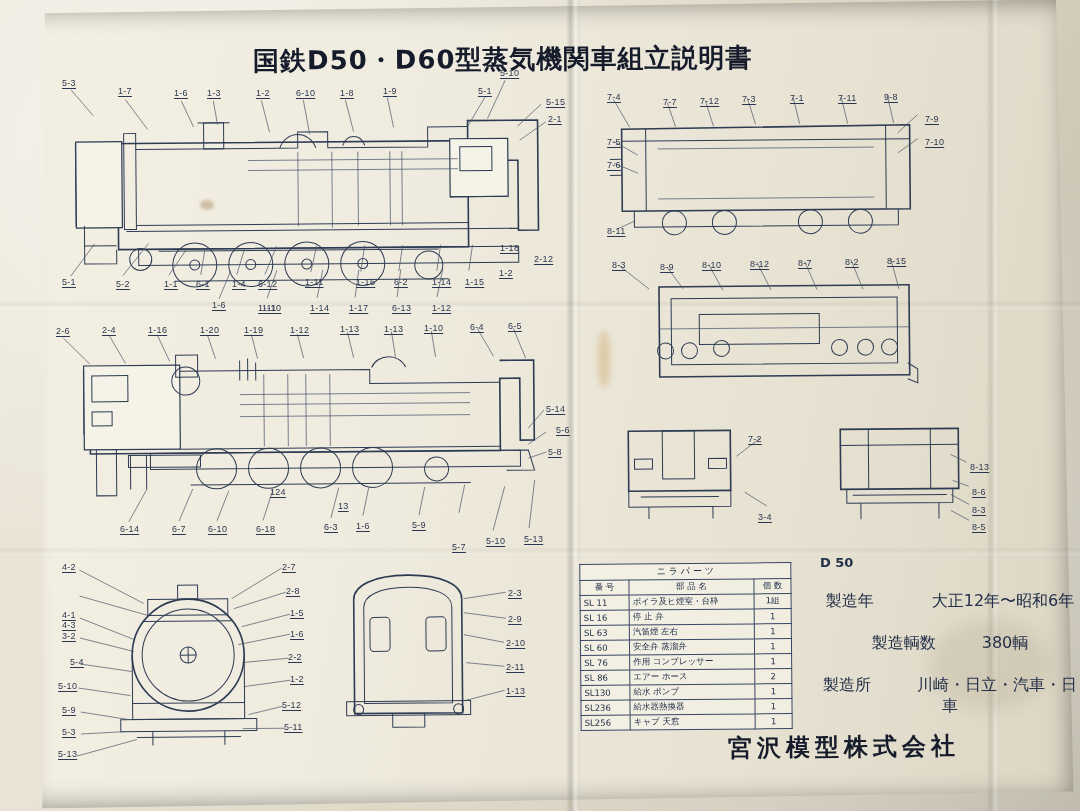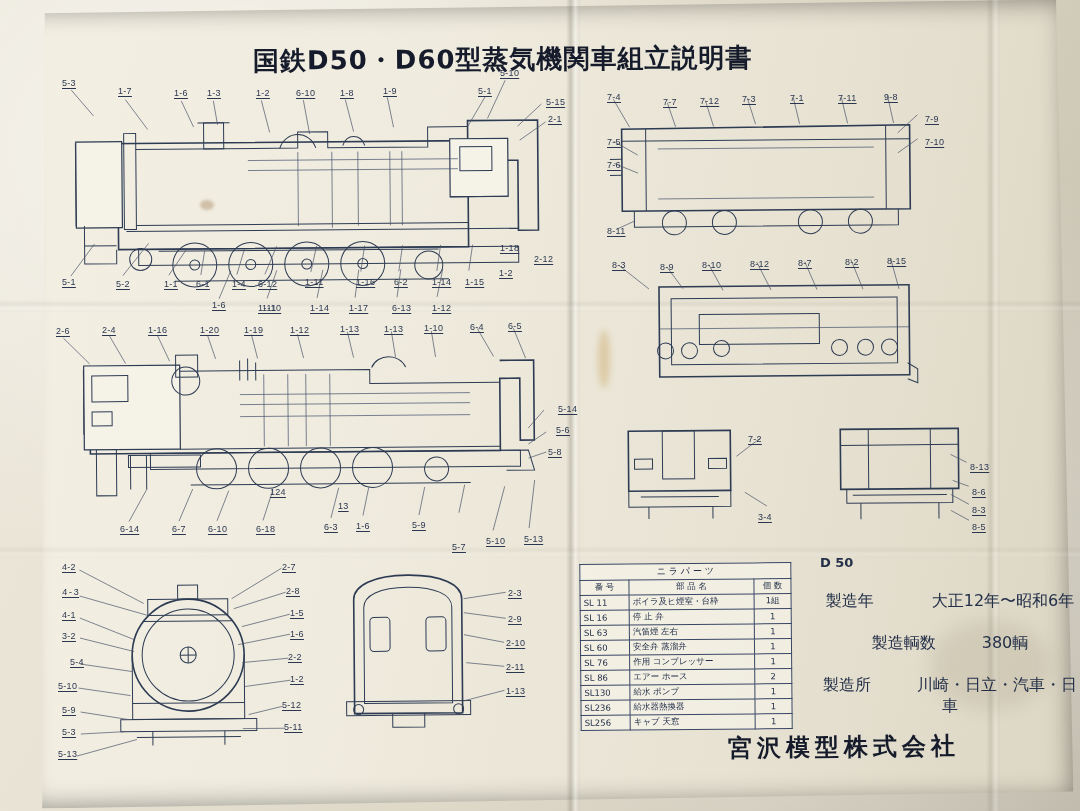--- a/index.html
+++ b/index.html
@@ -404,41 +404,41 @@
       <div class="lbl u" style="left: 102px; top: 325px;">2-4</div>
       <div class="lbl u" style="left: 148px; top: 325px;">1-16</div>
       <div class="lbl u" style="left: 200px; top: 325px;">1-20</div>
       <div class="lbl u" style="left: 244px; top: 325px;">1-19</div>
       <div class="lbl u" style="left: 290px; top: 325px;">1-12</div>
       <div class="lbl u" style="left: 340px; top: 324px;">1-13</div>
       <div class="lbl u" style="left: 384px; top: 324px;">1-13</div>
       <div class="lbl u" style="left: 424px; top: 323px;">1-10</div>
       <div class="lbl u" style="left: 470px; top: 322px;">6-4</div>
       <div class="lbl u" style="left: 508px; top: 321px;">6-5</div>
-      <div class="lbl u" style="left: 546px; top: 404px; margin-left: 12px;">5-14</div>
+      <div class="lbl u" style="left: 546px; top: 404px;">5-14</div>
       <div class="lbl u" style="left: 548px; top: 425px; padding-left: 8px;">5-6</div>
       <div class="lbl u" style="left: 548px; top: 447px;">5-8</div>
       <div class="lbl u" style="left: 120px; top: 524px;">6-14</div>
       <div class="lbl u" style="left: 172px; top: 524px;">6-7</div>
       <div class="lbl u" style="left: 208px; top: 524px;">6-10</div>
       <div class="lbl u" style="left: 256px; top: 524px;">6-18</div>
       <div class="lbl u" style="left: 324px; top: 522px;">6-3</div>
       <div class="lbl u" style="left: 356px; top: 521px;">1-6</div>
       <div class="lbl u" style="left: 412px; top: 520px;">5-9</div>
       <div class="lbl u" style="left: 452px; top: 542px; text-align: center;">5-7</div>
       <div class="lbl u" style="left: 486px; top: 536px;">5-10</div>
       <div class="lbl u" style="left: 524px; top: 534px;">5-13</div>
       <div class="lbl u" style="left: 748px; top: 434px;">7-2</div>
       <div class="lbl u" style="left: 758px; top: 512px;">3-4</div>
       <div class="lbl u" style="left: 970px; top: 462px;">8-13</div>
       <div class="lbl u" style="left: 972px; top: 487px;">8-6</div>
       <div class="lbl u" style="left: 972px; top: 505px;">8-3</div>
       <div class="lbl u" style="left: 972px; top: 522px;">8-5</div>
       <div class="lbl u" style="left: 62px; top: 562px;">4-2</div>
-      <div class="lbl u" style="left: 62px; top: 588px; font-family: Liberation Mono, monospace;">4-3</div>
+      <div class="lbl u" style="left: 62px; top: 620px;">4-3</div>
       <div class="lbl u" style="left: 62px; top: 610px;">4-1</div>
       <div class="lbl u" style="left: 62px; top: 631px;">3-2</div>
       <div class="lbl u" style="left: 62px; top: 657px; padding-left: 8px;">5-4</div>
       <div class="lbl u" style="left: 58px; top: 681px;">5-10</div>
       <div class="lbl u" style="left: 62px; top: 705px;">5-9</div>
       <div class="lbl u" style="left: 62px; top: 727px;">5-3</div>
       <div class="lbl u" style="left: 58px; top: 749px;">5-13</div>
       <div class="lbl u" style="left: 282px; top: 562px;">2-7</div>
       <div class="lbl u" style="left: 286px; top: 586px;">2-8</div>
       <div class="lbl u" style="left: 290px; top: 608px;">1-5</div>

